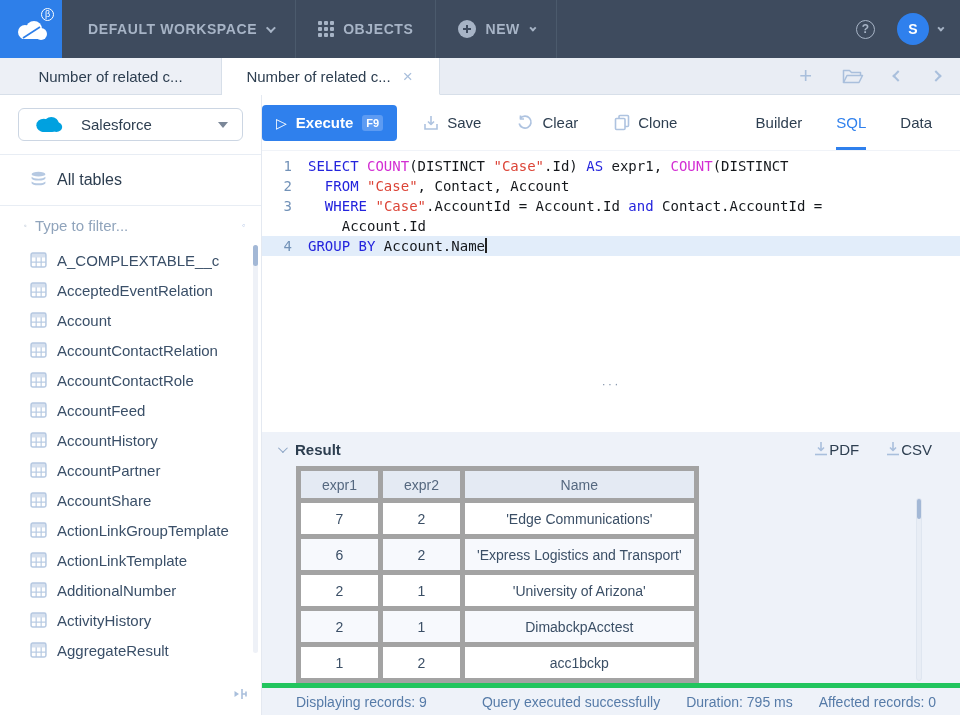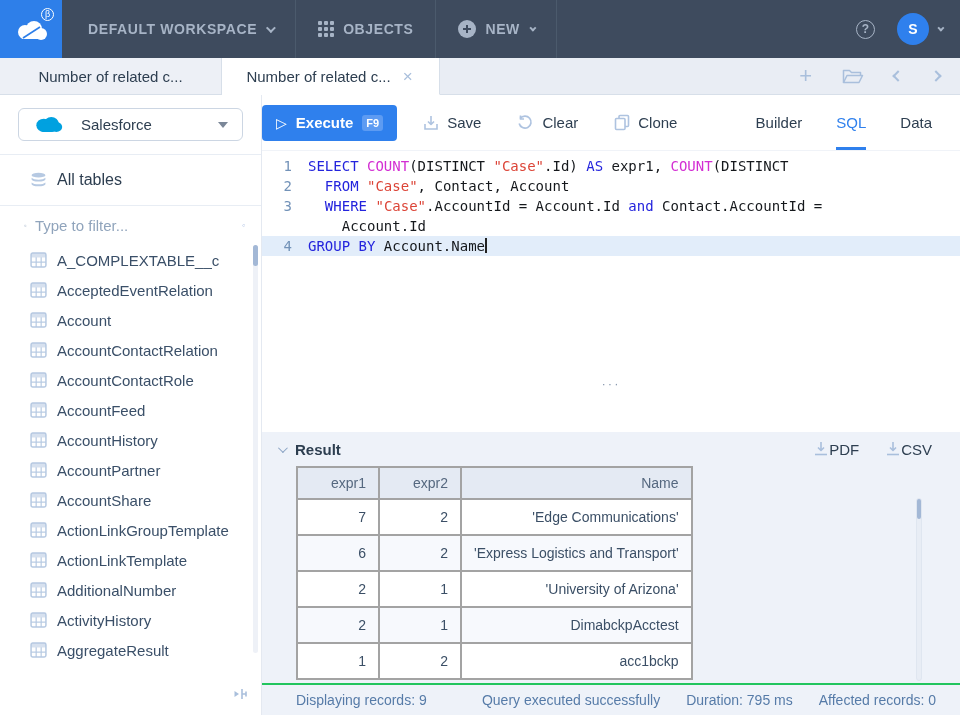--- a/index.html
+++ b/index.html
@@ -38,21 +38,21 @@
   .nav-chev { width:8px; height:8px; border-left:2px solid currentColor; border-bottom:2px solid currentColor; transform:rotate(45deg); }
   .nav-chev.right { transform:rotate(225deg); }
 
   
   .body { flex:1; display:flex; min-height:0; }
   .sidebar { width:262px; flex:none; background:#fff; border-right:1px solid #e4e9f1; position:relative; display:flex; flex-direction:column; }
   .conn-select { margin:13px 18px 0 18px; height:33px; border:1px solid #ccd6e3; border-radius:6px; display:flex; align-items:center; padding:0 14px; cursor:pointer; }
   .conn-name { font-size:15px; color:#2d3e50; margin-left:18px; }
   .sel-arrow { margin-left:auto; width:0; height:0; border-left:5px solid transparent; border-right:5px solid transparent; border-top:6px solid #7b8798; }
   .sb-divider { height:1px; background:#e8edf4; margin-top:13px; }
-  .all-tables { display:flex; align-items:flex-end; gap:10px; padding:16px 0 16px 30px; font-size:16px; color:#2d3e50; cursor:pointer; }
+  .all-tables { display:flex; align-items:flex-start; gap:10px; padding:16px 0 16px 30px; font-size:16px; color:#2d3e50; cursor:pointer; }
   .filter-row { display:flex; align-items:flex-end; padding:11px 16px 11px 24px; gap:8px; }
   .filter-input { border:none; outline:none; flex:1; font-size:15px; color:#3a4f68; font-family:inherit; }
   .filter-input::placeholder { color:#90a4bc; }
   .list-wrap { flex:1; position:relative; overflow:hidden; }
   .tbl-item { height:30px; display:flex; align-items:center; gap:10px; padding-left:30px; font-size:15px; color:#3a4f68; cursor:pointer; white-space:nowrap; }
   .tbl-icon { color:#b6c9e2; flex:none; }
   .sb-scroll { position:absolute; right:3px; top:0; width:5px; height:408px; background:#eef1f7; border-radius:3px; }
   .sb-thumb { width:5px; height:21px; background:#a3b8d6; border-radius:3px; }
   .collapse-btn { position:absolute; right:12px; bottom:10px; color:#a9bfdc; cursor:pointer; }
 
@@ -87,30 +87,30 @@
   
   .result-panel { height:283px; flex:none; background:#eef2f9; display:flex; flex-direction:column;margin-top:40px; }
   .result-head { height:34px; flex:none; display:flex; align-items:center; padding:0 28px 0 16px; }
   .res-chev { width:7px; height:7px; border-right:1.5px solid #8aa3c4; border-bottom:1.5px solid #8aa3c4; transform:rotate(45deg) translateY(-2px); margin-right:10px; cursor:pointer; }
   .result-title { font-size:15px; font-weight:700; color:#2d3e50; }
   .exports { margin-left:auto; display:flex; gap:26px; }
   .export-btn { display:flex; align-items:center; gap:0; font-size:15px; color:#2d3e50; cursor:pointer; }
   .export-btn .dl { color:#a9bfdc; display:flex; }
   .result-body { flex:1; position:relative; padding-left:34px; min-height:0; }
   table.res { border-collapse:collapse; table-layout:fixed; }
-  table.res th, table.res td { border:2px solid #a3a3a3; font-weight:400; text-align:right; padding:0 12px; overflow:hidden; white-space:nowrap; }
+  table.res th, table.res td { border:5px solid #a3a3a3; font-weight:400; text-align:center; padding:0 12px; overflow:hidden; white-space:nowrap; }
   table.res th { height:32px; background:#e4eaf3; color:#55687f; font-size:14px; }
   table.res td { height:36px; background:#fff; color:#3b4f66; font-size:14px; }
   table.res tr:nth-child(even) td { background:#f7f9fd; }
   .c0 { width:82px; } .c1 { width:82px; } .c2 { width:224px; }
   .res-scroll { position:absolute; right:38px; top:32px; width:6px; height:183px; background:#e8edf5; border:1px solid #dfe6f0; border-radius:3px; }
   .res-thumb { width:4px; height:20px; margin:0 auto; background:#a3b8d6; border-radius:2px; }
 
   
-  .statusbar { height:32px; flex:none; border-top:2px solid #22c55e; display:flex; align-items:center; padding:0 24px 0 34px; font-size:14px; color:#567ba8; }
+  .statusbar { height:32px; flex:none; border-top:5px solid #22c55e; display:flex; align-items:center; padding:0 24px 0 34px; font-size:14px; color:#567ba8; }
   .status-right { margin-left:auto; display:flex; gap:26px; }
 </style>
 </head>
 <body>
 
 <div class="app">
 
   <div class="topbar">
     <div class="logo">
       <svg width="34" height="24" viewBox="0 0 34 24">

